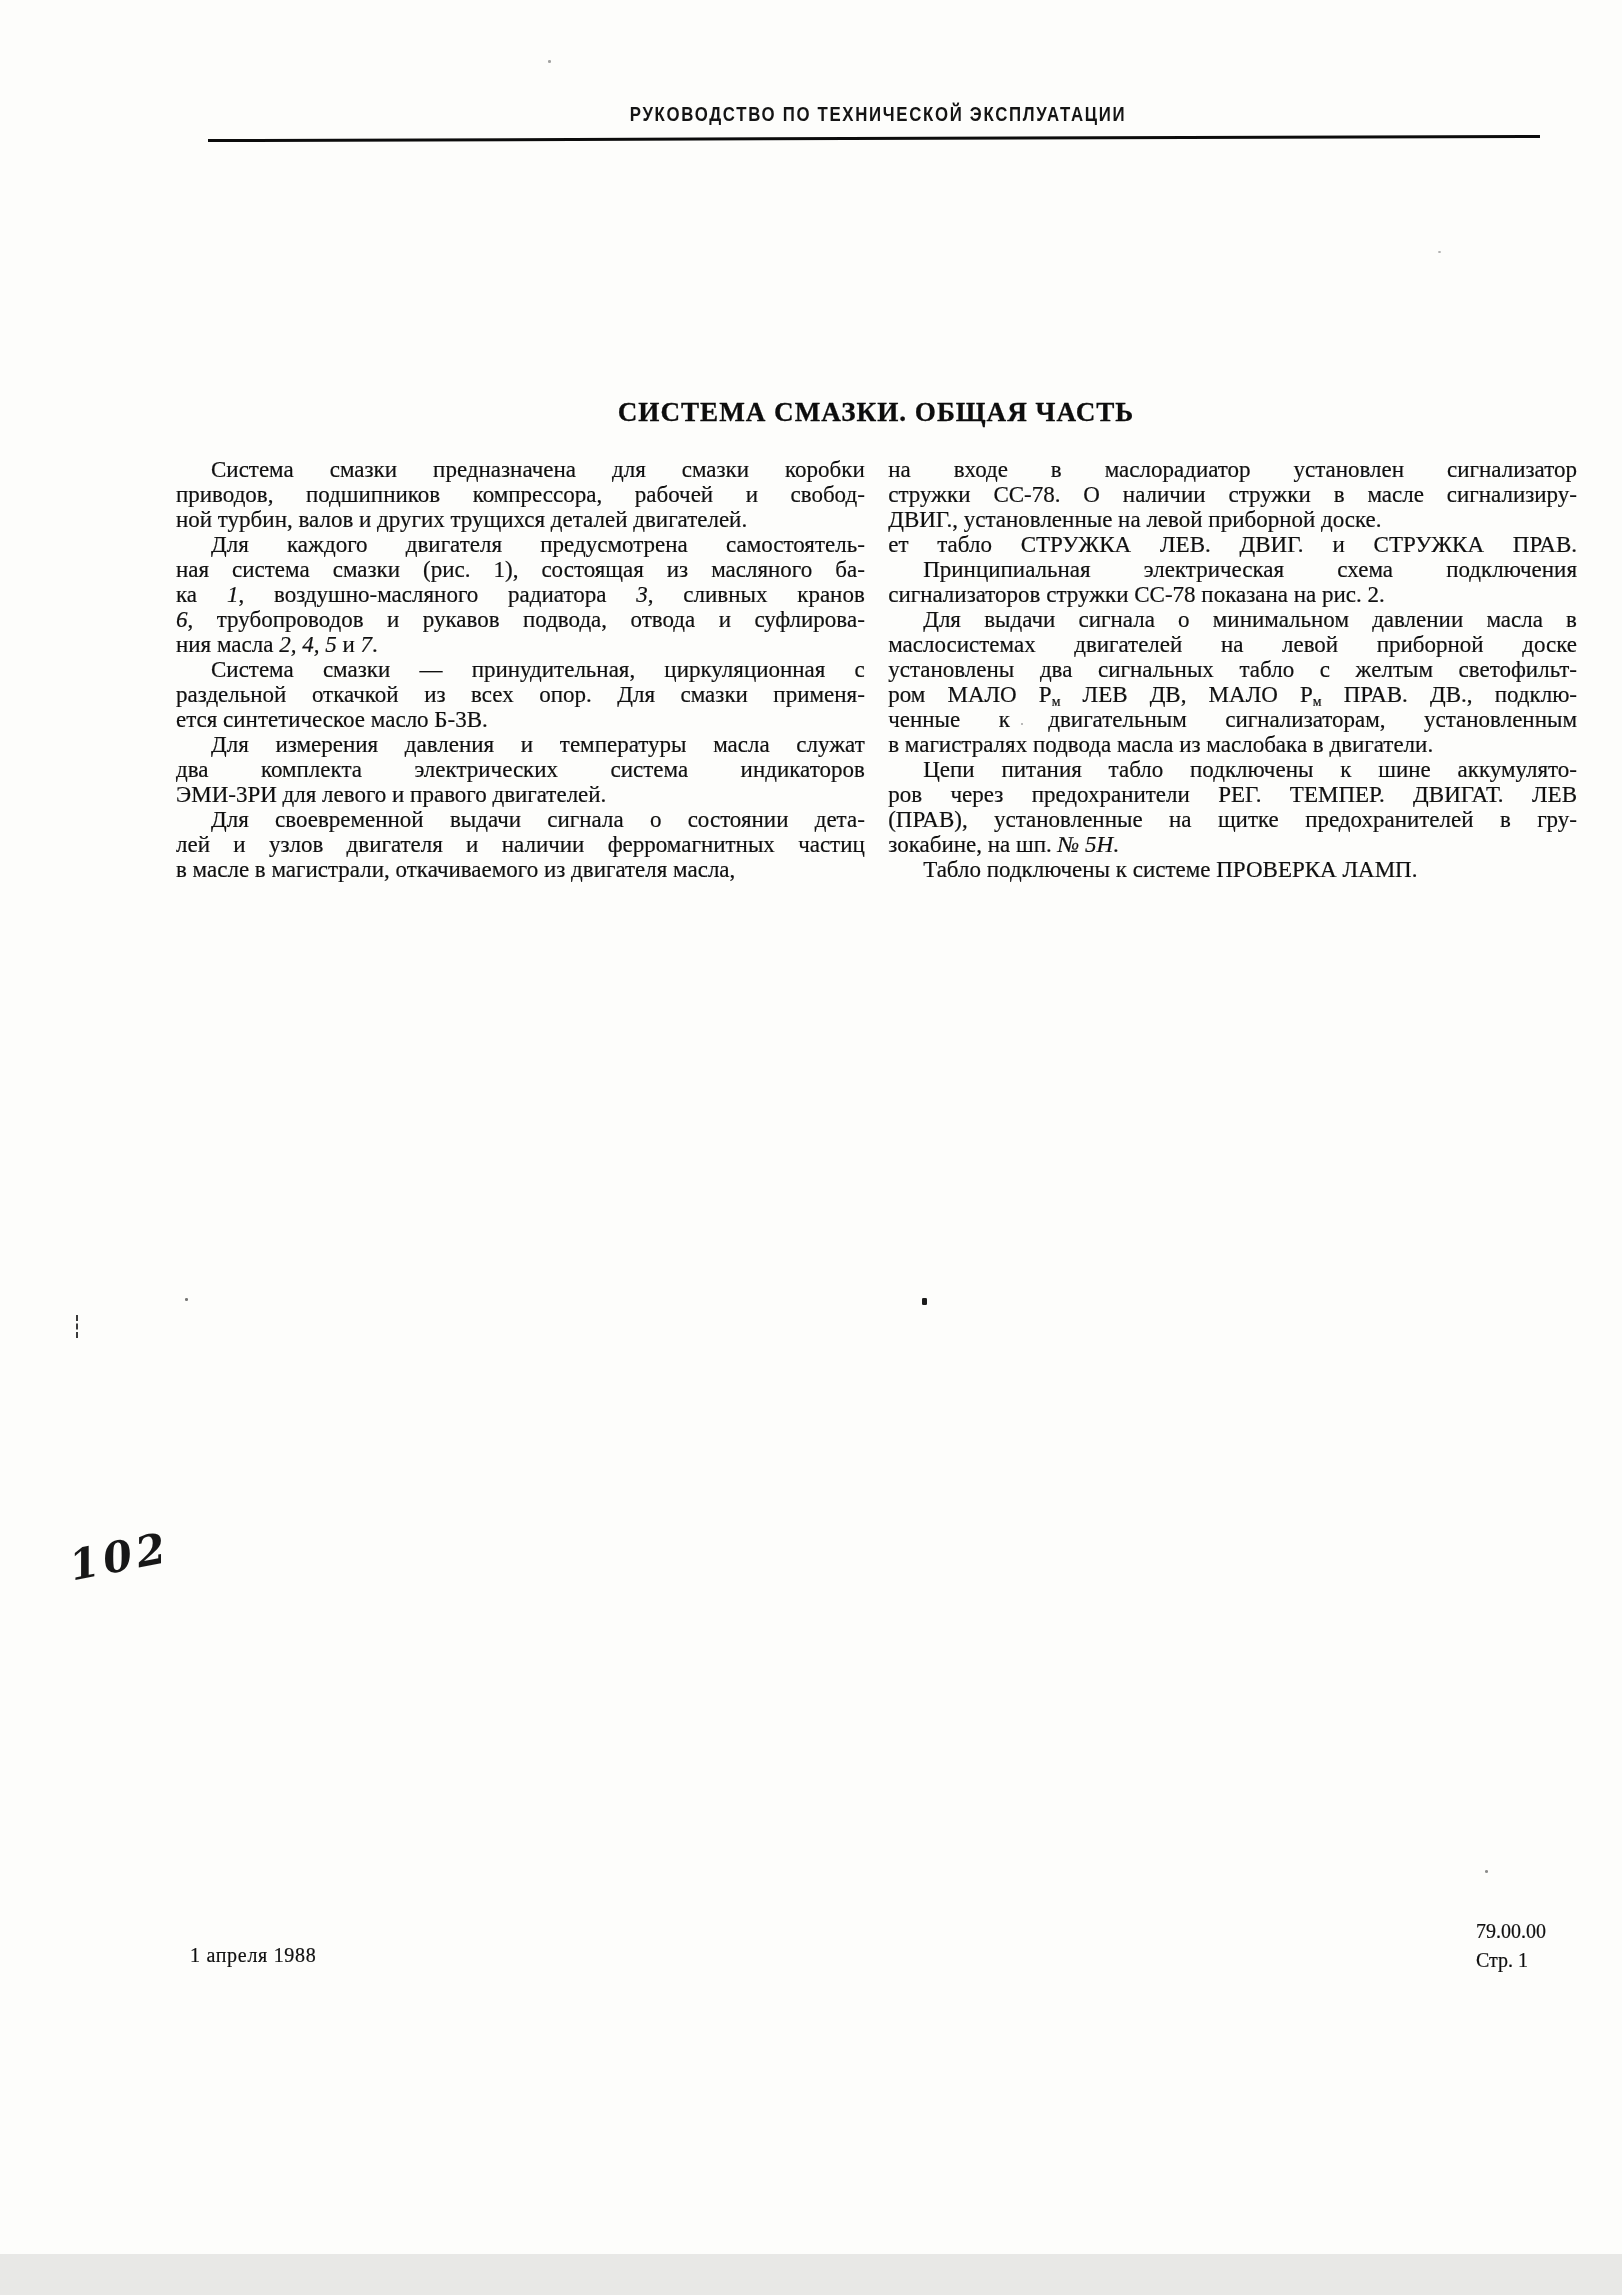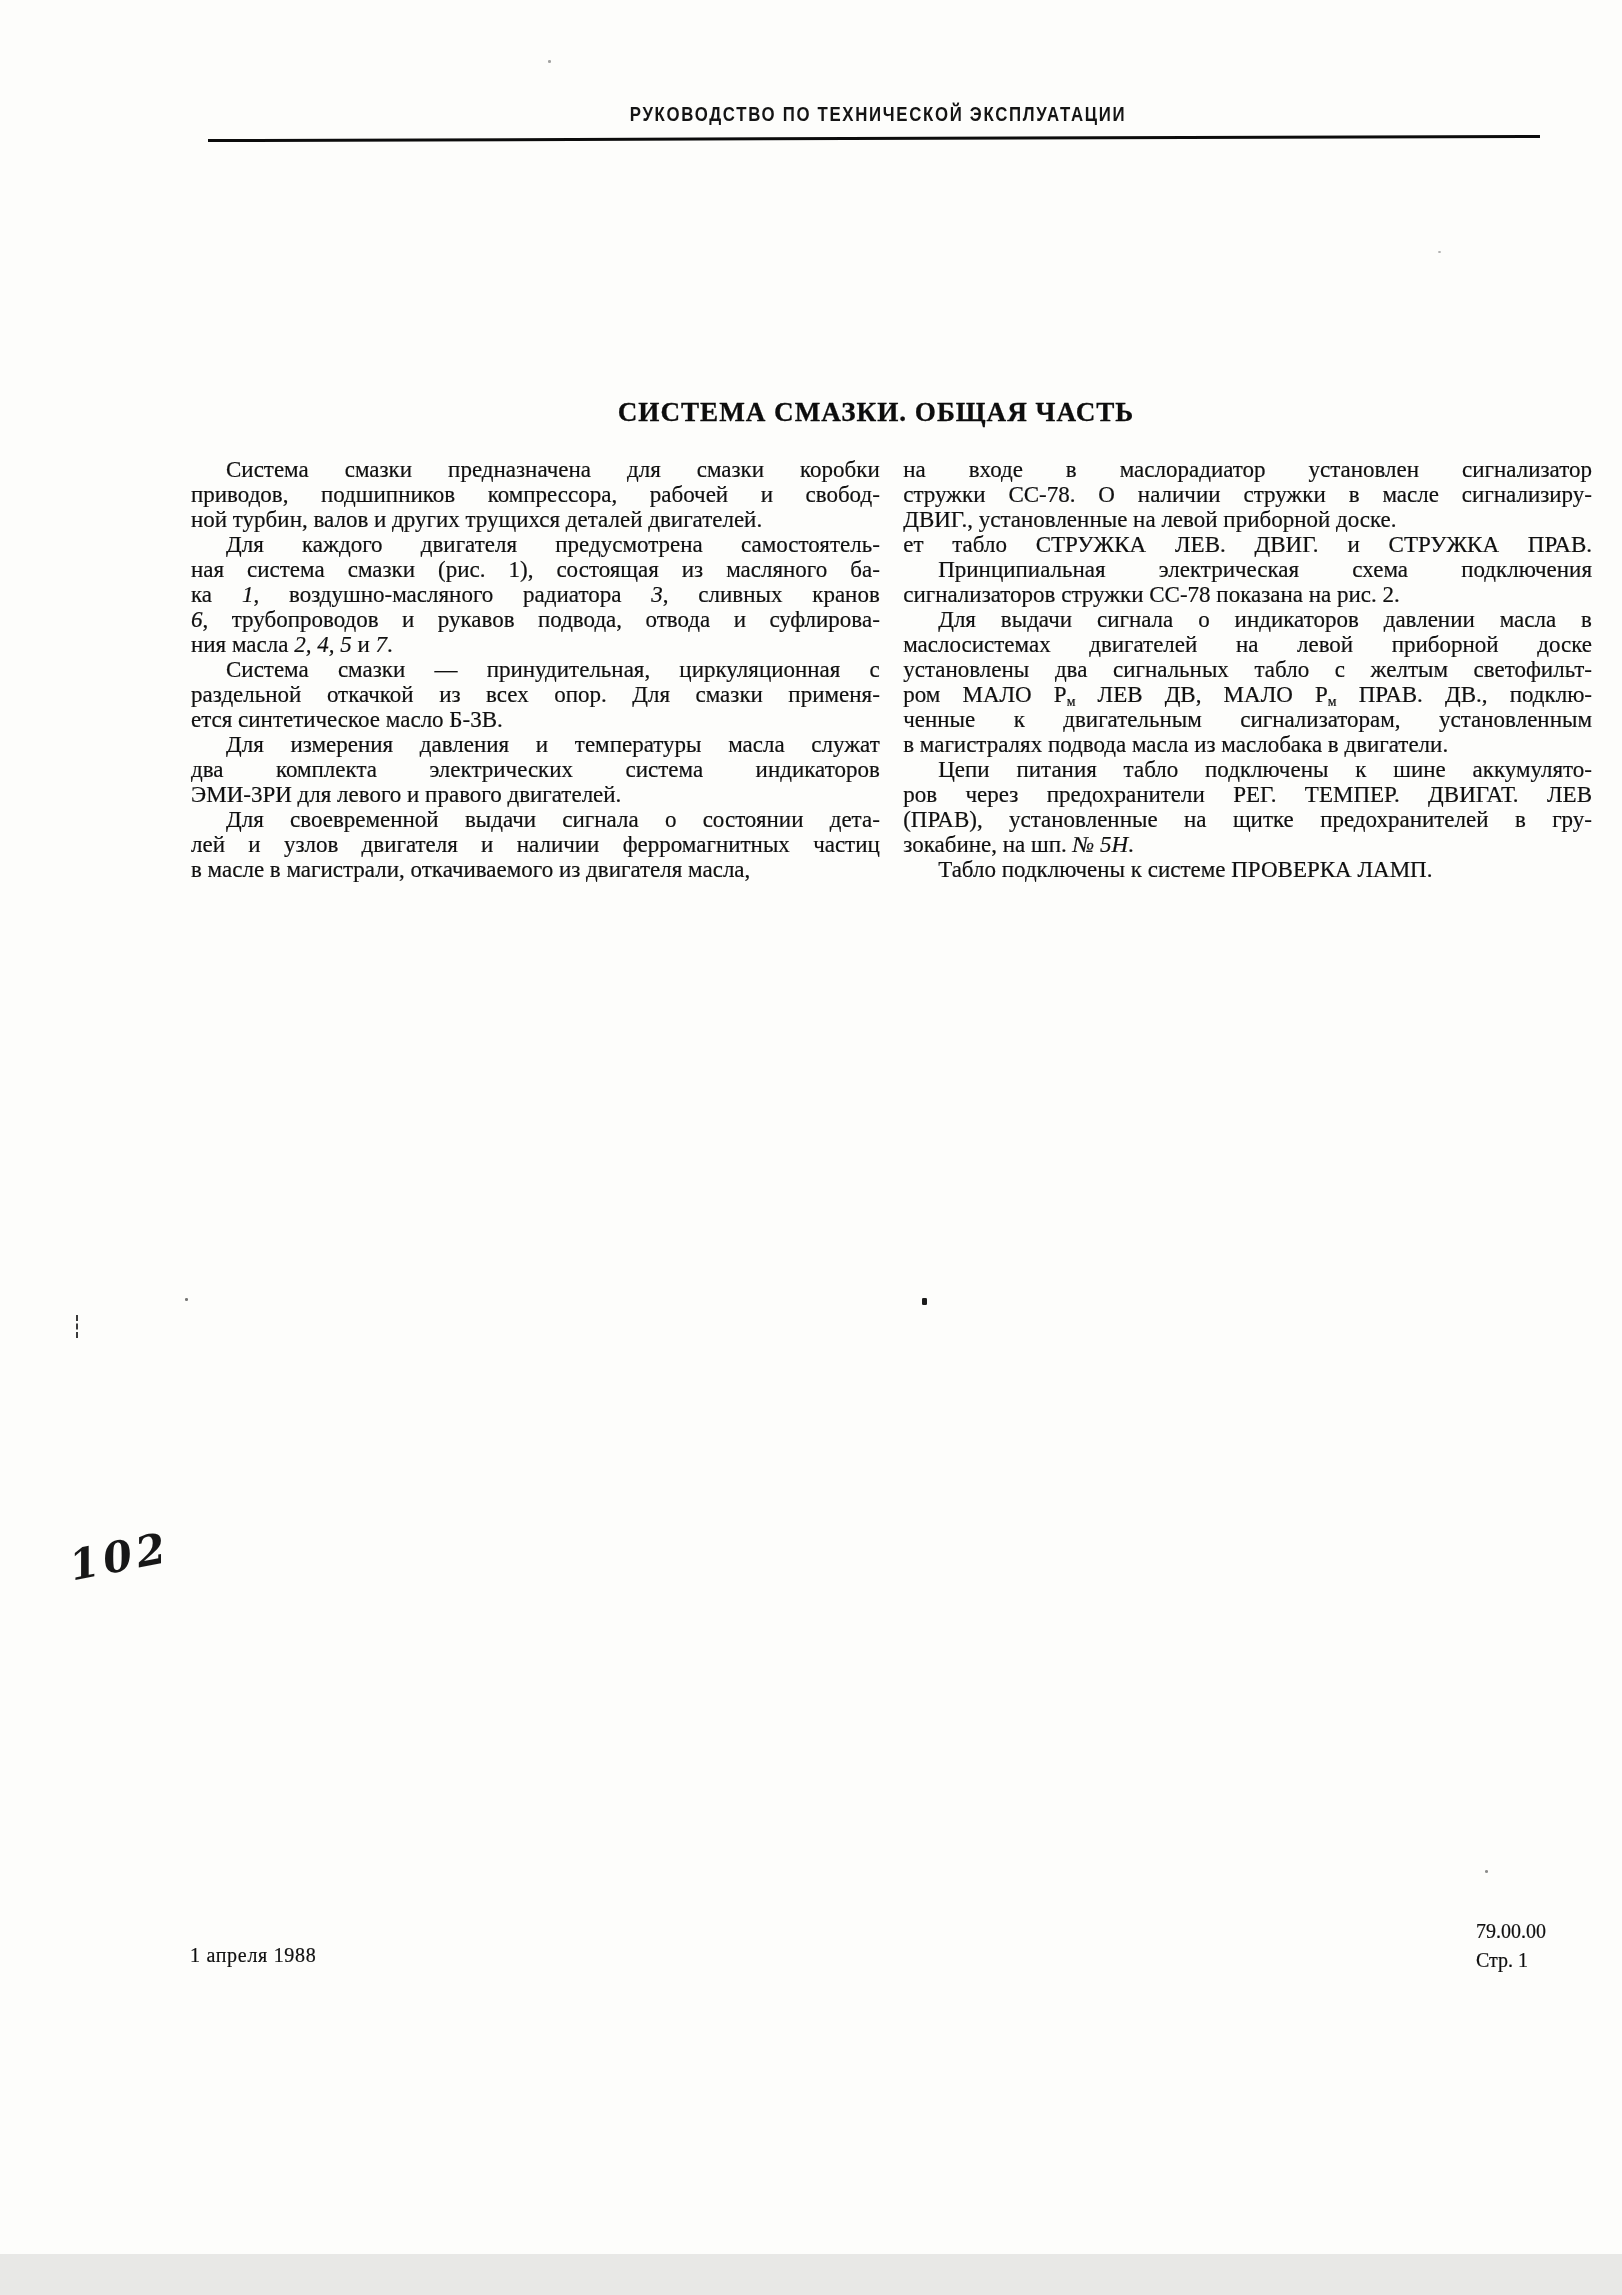--- a/index.html
+++ b/index.html
@@ -26,21 +26,21 @@
   
   .doc-title{
     position:absolute;top:396px;left:876px;margin:0;
     transform:translateX(-50%) scaleX(0.97);
     font-size:28px;font-weight:bold;letter-spacing:1px;
     white-space:nowrap;color:#0d0d0d;
     -webkit-text-stroke:0.3px currentColor;
   }
   
   .columns{
-    position:absolute;left:191px;top:457px;width:1401px;
+    position:absolute;left:176px;top:457px;width:1401px;
     display:flex;gap:23.4px;
   }
   .col{
     width:689px;
     font-size:23px;line-height:25px;
     -webkit-text-stroke:0.2px currentColor;
   }
   .para{margin:0;}
   .line{text-align:justify;text-align-last:justify;}
   .line.last{text-align-last:left;}
@@ -118,21 +118,21 @@
           <div class="line">на входе в маслорадиатор установлен сигнализатор</div>
           <div class="line">стружки СС-78. О наличии стружки в масле сигнализиру-</div>
           <div class="line last">ДВИГ., установленные на левой приборной доске.</div>
           <div class="line">ет табло СТРУЖКА ЛЕВ. ДВИГ. и СТРУЖКА ПРАВ.</div>
         </div>
         <div class="para">
           <div class="line first">Принципиальная электрическая схема подключения</div>
           <div class="line last">сигнализаторов стружки СС-78 показана на рис. 2.</div>
         </div>
         <div class="para">
-          <div class="line first">Для выдачи сигнала о индикаторов давлении масла в</div>
+          <div class="line first">Для выдачи сигнала о минимальном давлении масла в</div>
           <div class="line">маслосистемах двигателей на левой приборной доске</div>
           <div class="line">установлены два сигнальных табло с желтым светофильт-</div>
           <div class="line">ром МАЛО Р<sub>м</sub> ЛЕВ ДВ, МАЛО Р<sub>м</sub> ПРАВ. ДВ., подклю-</div>
           <div class="line">ченные к двигательным сигнализаторам, установленным</div>
           <div class="line last">в магистралях подвода масла из маслобака в двигатели.</div>
         </div>
         <div class="para">
           <div class="line first">Цепи питания табло подключены к шине аккумулято-</div>
           <div class="line">ров через предохранители РЕГ. ТЕМПЕР. ДВИГАТ. ЛЕВ</div>
           <div class="line">(ПРАВ), установленные на щитке предохранителей в гру-</div>

